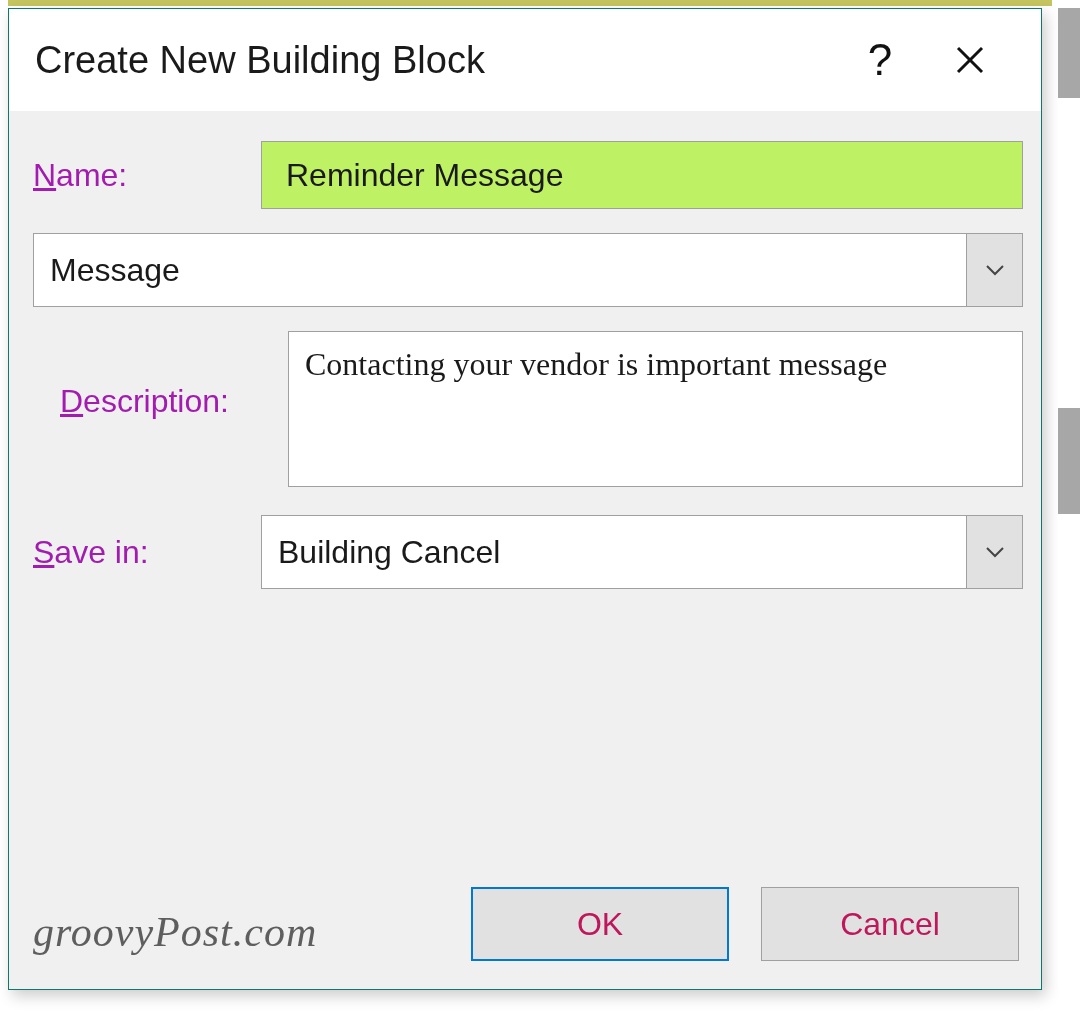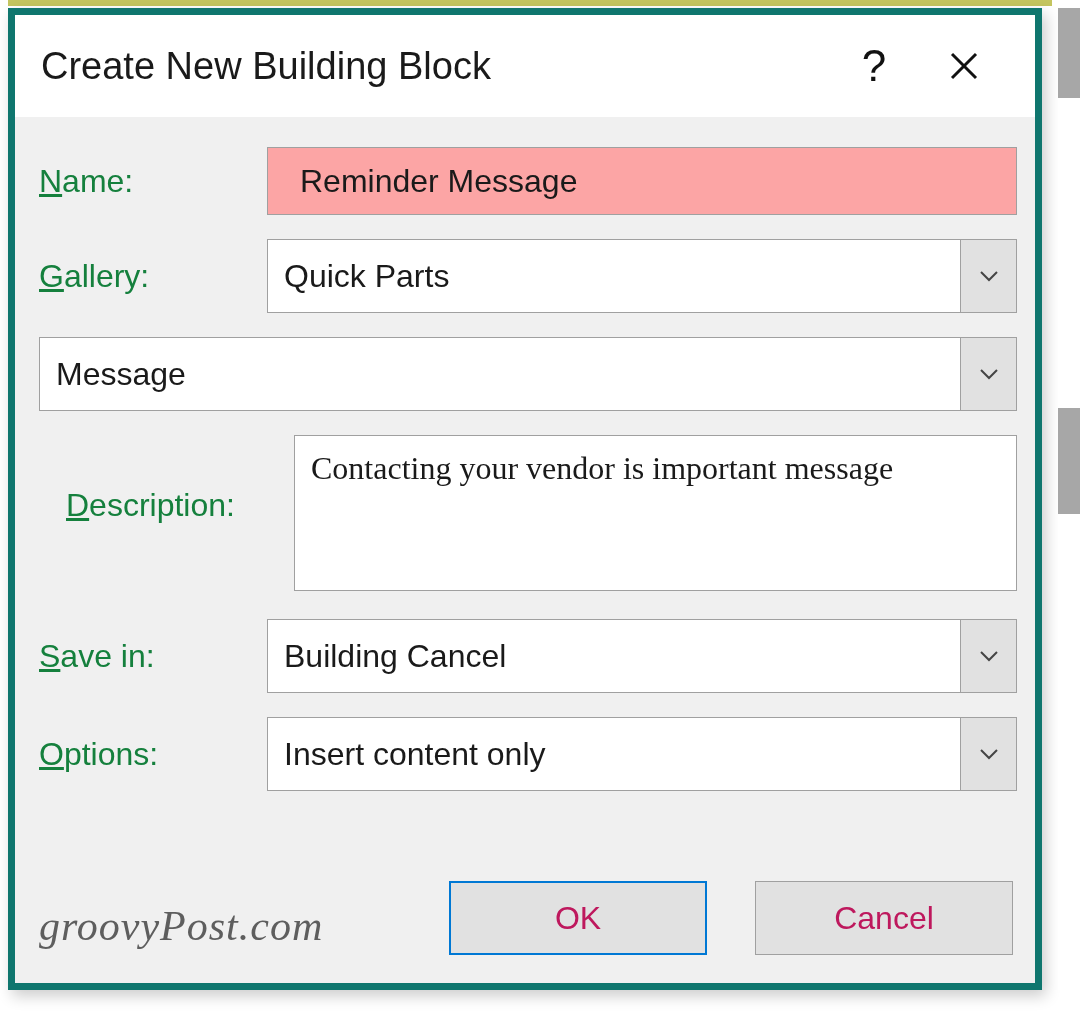--- a/index.html
+++ b/index.html
@@ -17,21 +17,21 @@
     height: 6px;
     background: #c4c55f;
   }
   .dialog {
     position: absolute;
     top: 8px;
     left: 8px;
     width: 1034px;
     height: 982px;
     background: #f0f0f0;
-    border: 7px solid #0f766e;
+    border: 1px solid #0f766e;
     box-shadow: 4px 6px 14px rgba(0,0,0,0.2);
   }
   .titlebar {
     display: flex;
     align-items: center;
     height: 102px;
     background: #ffffff;
     padding: 0 26px 0 26px;
   }
   .titlebar .title {
@@ -60,32 +60,32 @@
   .row {
     display: flex;
     align-items: center;
     margin-bottom: 24px;
   }
   .row.tall { align-items: flex-start; }
   .row.tall .lbl { padding-top: 52px; margin-left: 27px; }
   .lbl {
     width: 228px;
     font-size: 32px;
-    color: #15803d;
+    color: #a21caf;
     user-select: none;
   }
   .lbl .accel { text-decoration: underline; }
   .field-wrap { flex: 1; }
   .text-input {
     width: 100%;
     height: 68px;
     border: 1px solid #a0a0a0;
-    background: #fca5a5;
-    font-size: 32px;
-    padding: 0 32px;
+    background: #bef264;
+    font-size: 32px;
+    padding: 0 24px;
     color: #1a1a1a;
     font-family: inherit;
   }
   .textarea-input {
     width: 100%;
     height: 156px;
     border: 1px solid #a0a0a0;
     background: #ffffff;
     font-size: 32px;
     padding: 14px 16px;
@@ -124,21 +124,21 @@
   }
 
   .button-row {
     position: absolute;
     bottom: 28px;
     right: 22px;
     left: 24px;
     display: flex;
     align-items: center;
     justify-content: flex-end;
-    gap: 48px;
+    gap: 32px;
   }
   .btn {
     width: 258px;
     height: 74px;
     display: flex;
     align-items: center;
     justify-content: center;
     font-size: 32px;
     color: #be185d;
     border: 1px solid #a0a0a0;
@@ -196,33 +196,20 @@
 
   <div class="form-body">
 
     <div class="row">
       <div class="lbl"><span class="accel">N</span><span>ame:</span></div>
       <div class="field-wrap">
         <input class="text-input" type="text" value="Reminder Message" style="">
       </div>
     </div>
 
-    <div class="row">
-      <div class="lbl"><span class="accel">G</span><span>allery:</span></div>
-      <div class="field-wrap">
-        <div class="combo">
-          <div class="combo-value">Quick Parts</div>
-          <div class="combo-btn">
-            <svg class="chev" viewBox="0 0 20 12">
-                <polyline points="2,2 10,10 18,2" fill="none" stroke="#444" stroke-width="2"></polyline>
-              </svg>
-          </div>
-        </div>
-      </div>
-    </div>
 
     <div class="row">
       <div class="field-wrap">
         <div class="combo">
           <div class="combo-value">Message</div>
           <div class="combo-btn">
             <svg class="chev" viewBox="0 0 20 12">
                 <polyline points="2,2 10,10 18,2" fill="none" stroke="#444" stroke-width="2"></polyline>
               </svg>
           </div>
@@ -244,33 +231,20 @@
           <div class="combo-value">Building Cancel</div>
           <div class="combo-btn">
             <svg class="chev" viewBox="0 0 20 12">
                 <polyline points="2,2 10,10 18,2" fill="none" stroke="#444" stroke-width="2"></polyline>
               </svg>
           </div>
         </div>
       </div>
     </div>
 
-    <div class="row">
-      <div class="lbl"><span class="accel">O</span><span>ptions:</span></div>
-      <div class="field-wrap">
-        <div class="combo">
-          <div class="combo-value">Insert content only</div>
-          <div class="combo-btn">
-            <svg class="chev" viewBox="0 0 20 12">
-                <polyline points="2,2 10,10 18,2" fill="none" stroke="#444" stroke-width="2"></polyline>
-              </svg>
-          </div>
-        </div>
-      </div>
-    </div>
 
   </div>
 
   <div class="button-row">
     <div class="watermark">groovyPost.com</div>
     <div class="btn primary">OK</div>
     <div class="btn">Cancel</div>
   </div>
 
 </div>

